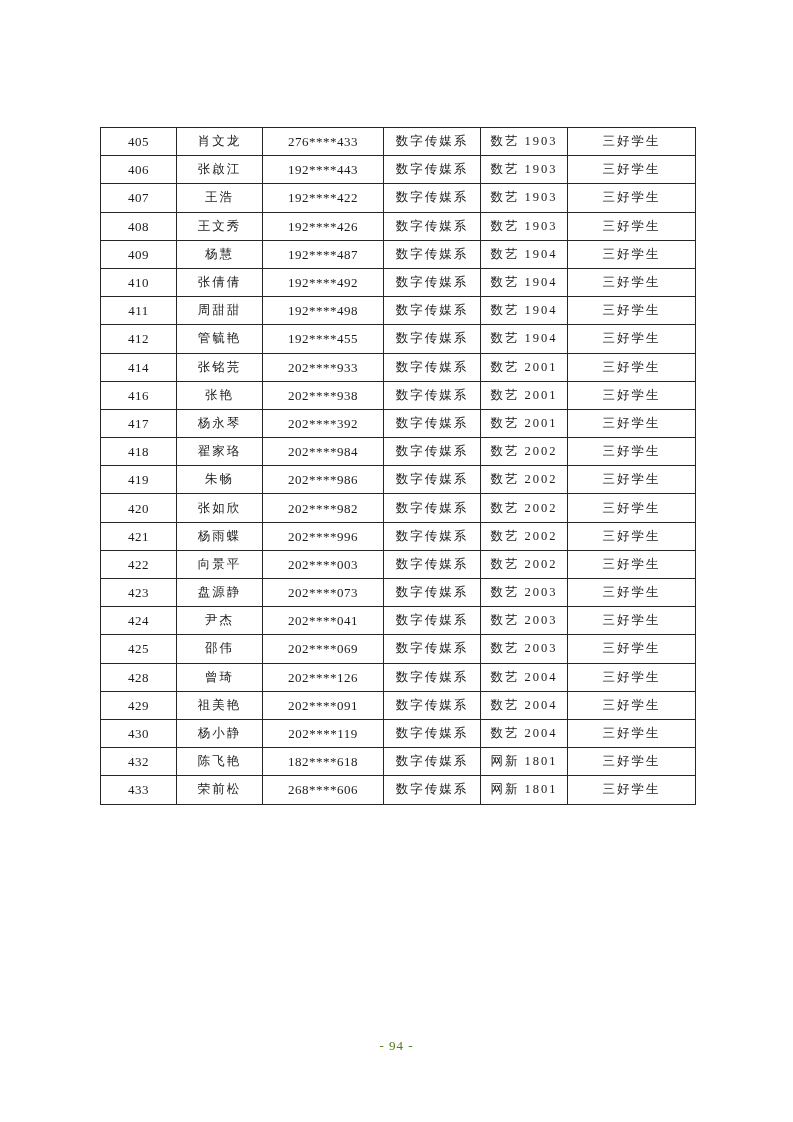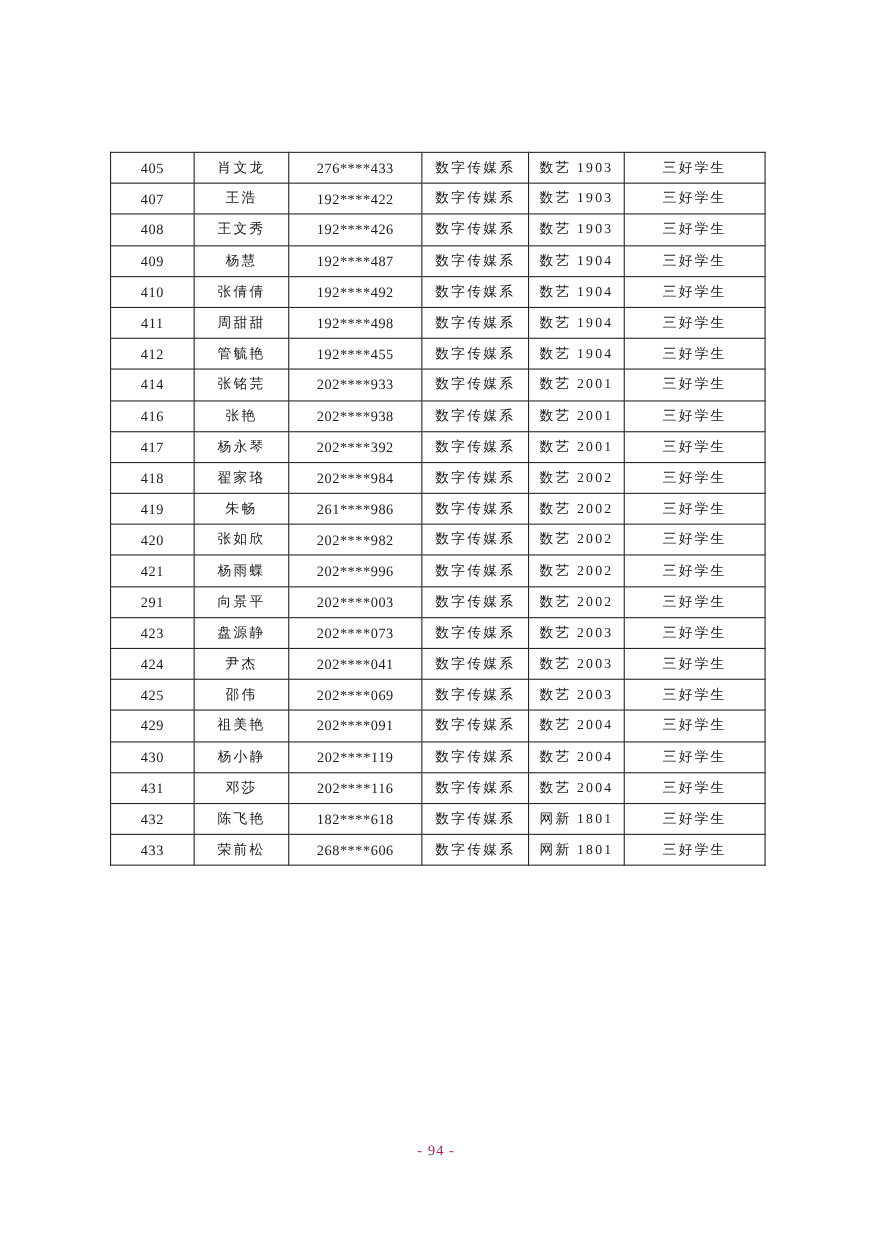--- a/index.html
+++ b/index.html
@@ -12,21 +12,21 @@
     width: 793px;
     height: 1122px;
     background: #ffffff;
     font-family: "Liberation Serif", "DejaVu Serif", serif;
     color: #1c1c1c;
     overflow: hidden;
   }
   table.awards {
     position: absolute;
     left: 100px;
-    top: 138px;
+    top: 127px;
     width: 595px;
     border-collapse: collapse;
     table-layout: fixed;
     border-radius: 26px;
   }
   table.awards td {
     border: 1px solid #262626;
     height: 27.2px;
     padding: 0;
     text-align: center;
@@ -49,21 +49,21 @@
     letter-spacing: 0.5px;
   }
   .footer {
     position: absolute;
     left: 0;
     top: 1038px;
     width: 793px;
     text-align: center;
     font-size: 13px;
     letter-spacing: 1px;
-    color: #be185d;
+    color: #4d7c0f;
   }
 </style>
 </head>
 <body>
 
 <div class="page">
 
   <table class="awards">
     <colgroup>
       <col style="width:76px">
@@ -76,20 +76,28 @@
     <tbody>
         <tr>
           <td class="col-0">405</td>
           <td class="col-1">肖文龙</td>
           <td class="col-2">276****433</td>
           <td class="col-3">数字传媒系</td>
           <td class="col-4">数艺 1903</td>
           <td class="col-5">三好学生</td>
         </tr>
         <tr>
+          <td class="col-0">406</td>
+          <td class="col-1">张啟江</td>
+          <td class="col-2">192****443</td>
+          <td class="col-3">数字传媒系</td>
+          <td class="col-4">数艺 1903</td>
+          <td class="col-5">三好学生</td>
+        </tr>
+        <tr>
           <td class="col-0">407</td>
           <td class="col-1">王浩</td>
           <td class="col-2">192****422</td>
           <td class="col-3">数字传媒系</td>
           <td class="col-4">数艺 1903</td>
           <td class="col-5">三好学生</td>
         </tr>
         <tr>
           <td class="col-0">408</td>
           <td class="col-1">王文秀</td>
@@ -158,21 +166,21 @@
           <td class="col-0">418</td>
           <td class="col-1">翟家珞</td>
           <td class="col-2">202****984</td>
           <td class="col-3">数字传媒系</td>
           <td class="col-4">数艺 2002</td>
           <td class="col-5">三好学生</td>
         </tr>
         <tr>
           <td class="col-0">419</td>
           <td class="col-1">朱畅</td>
-          <td class="col-2">261****986</td>
+          <td class="col-2">202****986</td>
           <td class="col-3">数字传媒系</td>
           <td class="col-4">数艺 2002</td>
           <td class="col-5">三好学生</td>
         </tr>
         <tr>
           <td class="col-0">420</td>
           <td class="col-1">张如欣</td>
           <td class="col-2">202****982</td>
           <td class="col-3">数字传媒系</td>
           <td class="col-4">数艺 2002</td>
@@ -180,21 +188,21 @@
         </tr>
         <tr>
           <td class="col-0">421</td>
           <td class="col-1">杨雨蝶</td>
           <td class="col-2">202****996</td>
           <td class="col-3">数字传媒系</td>
           <td class="col-4">数艺 2002</td>
           <td class="col-5">三好学生</td>
         </tr>
         <tr>
-          <td class="col-0">291</td>
+          <td class="col-0">422</td>
           <td class="col-1">向景平</td>
           <td class="col-2">202****003</td>
           <td class="col-3">数字传媒系</td>
           <td class="col-4">数艺 2002</td>
           <td class="col-5">三好学生</td>
         </tr>
         <tr>
           <td class="col-0">423</td>
           <td class="col-1">盘源静</td>
           <td class="col-2">202****073</td>
@@ -212,44 +220,44 @@
         </tr>
         <tr>
           <td class="col-0">425</td>
           <td class="col-1">邵伟</td>
           <td class="col-2">202****069</td>
           <td class="col-3">数字传媒系</td>
           <td class="col-4">数艺 2003</td>
           <td class="col-5">三好学生</td>
         </tr>
         <tr>
+          <td class="col-0">428</td>
+          <td class="col-1">曾琦</td>
+          <td class="col-2">202****126</td>
+          <td class="col-3">数字传媒系</td>
+          <td class="col-4">数艺 2004</td>
+          <td class="col-5">三好学生</td>
+        </tr>
+        <tr>
           <td class="col-0">429</td>
           <td class="col-1">祖美艳</td>
           <td class="col-2">202****091</td>
           <td class="col-3">数字传媒系</td>
           <td class="col-4">数艺 2004</td>
           <td class="col-5">三好学生</td>
         </tr>
         <tr>
           <td class="col-0">430</td>
           <td class="col-1">杨小静</td>
           <td class="col-2">202****119</td>
           <td class="col-3">数字传媒系</td>
           <td class="col-4">数艺 2004</td>
           <td class="col-5">三好学生</td>
         </tr>
         <tr>
-          <td class="col-0">431</td>
-          <td class="col-1">邓莎</td>
-          <td class="col-2">202****116</td>
-          <td class="col-3">数字传媒系</td>
-          <td class="col-4">数艺 2004</td>
-          <td class="col-5">三好学生</td>
-        </tr>
-        <tr>
           <td class="col-0">432</td>
           <td class="col-1">陈飞艳</td>
           <td class="col-2">182****618</td>
           <td class="col-3">数字传媒系</td>
           <td class="col-4">网新 1801</td>
           <td class="col-5">三好学生</td>
         </tr>
         <tr>
           <td class="col-0">433</td>
           <td class="col-1">荣前松</td>

